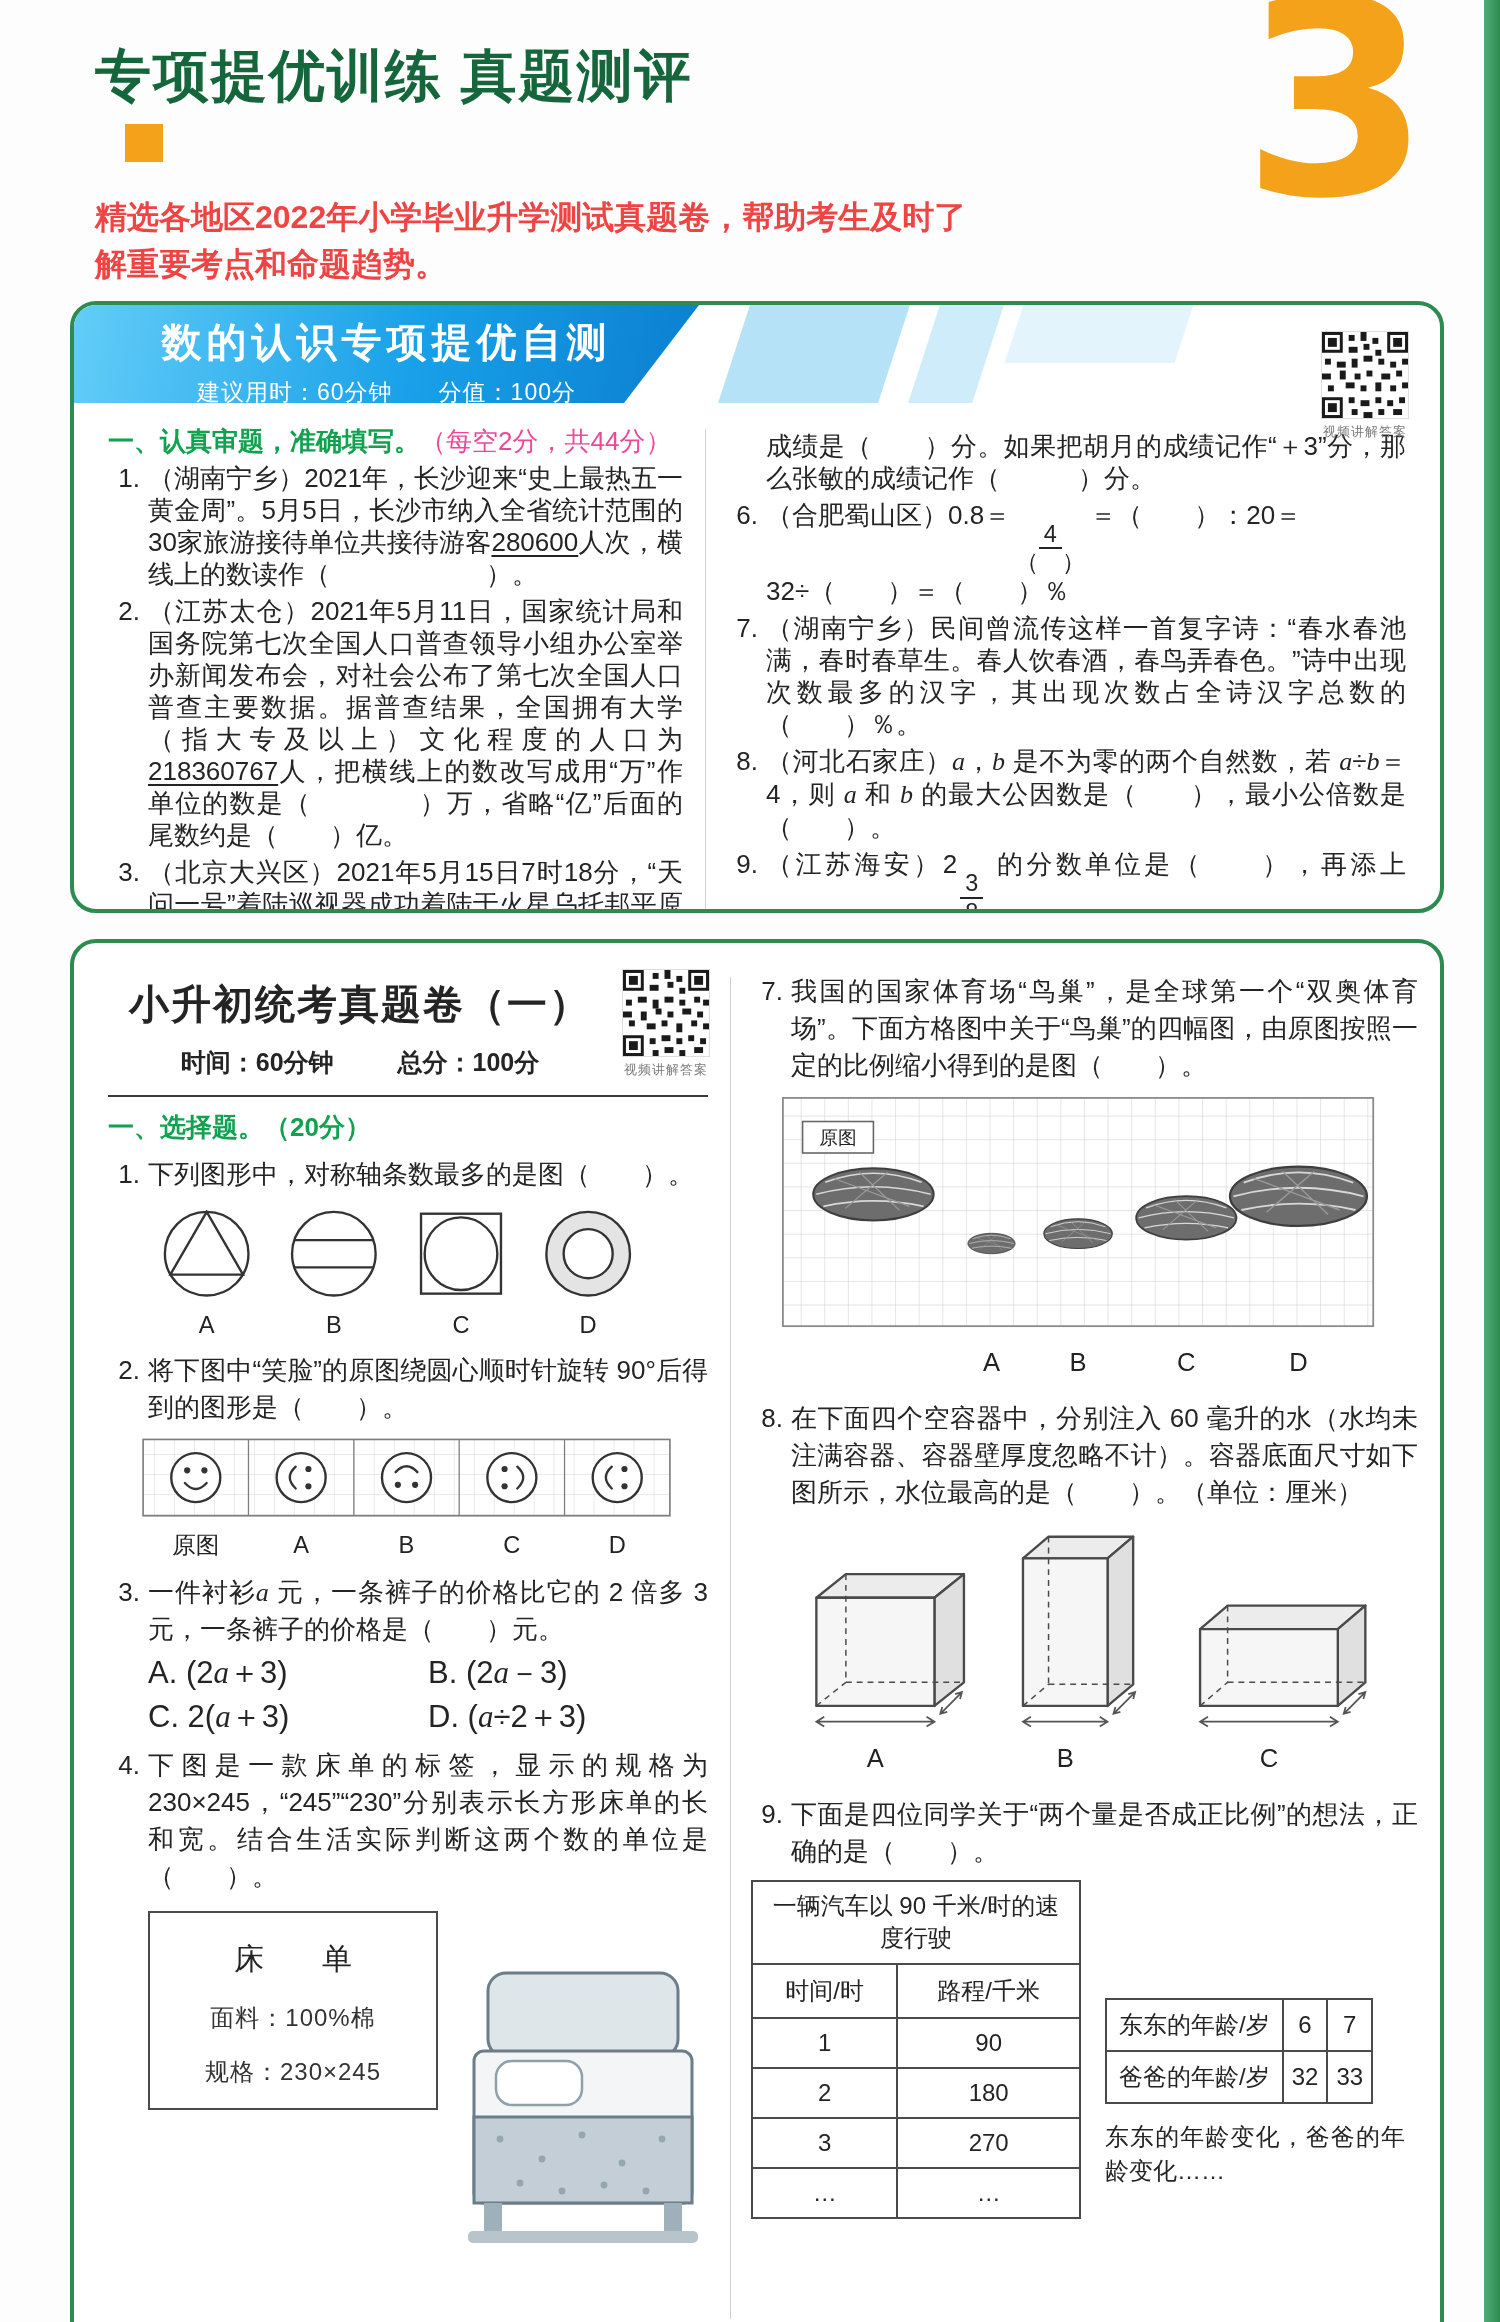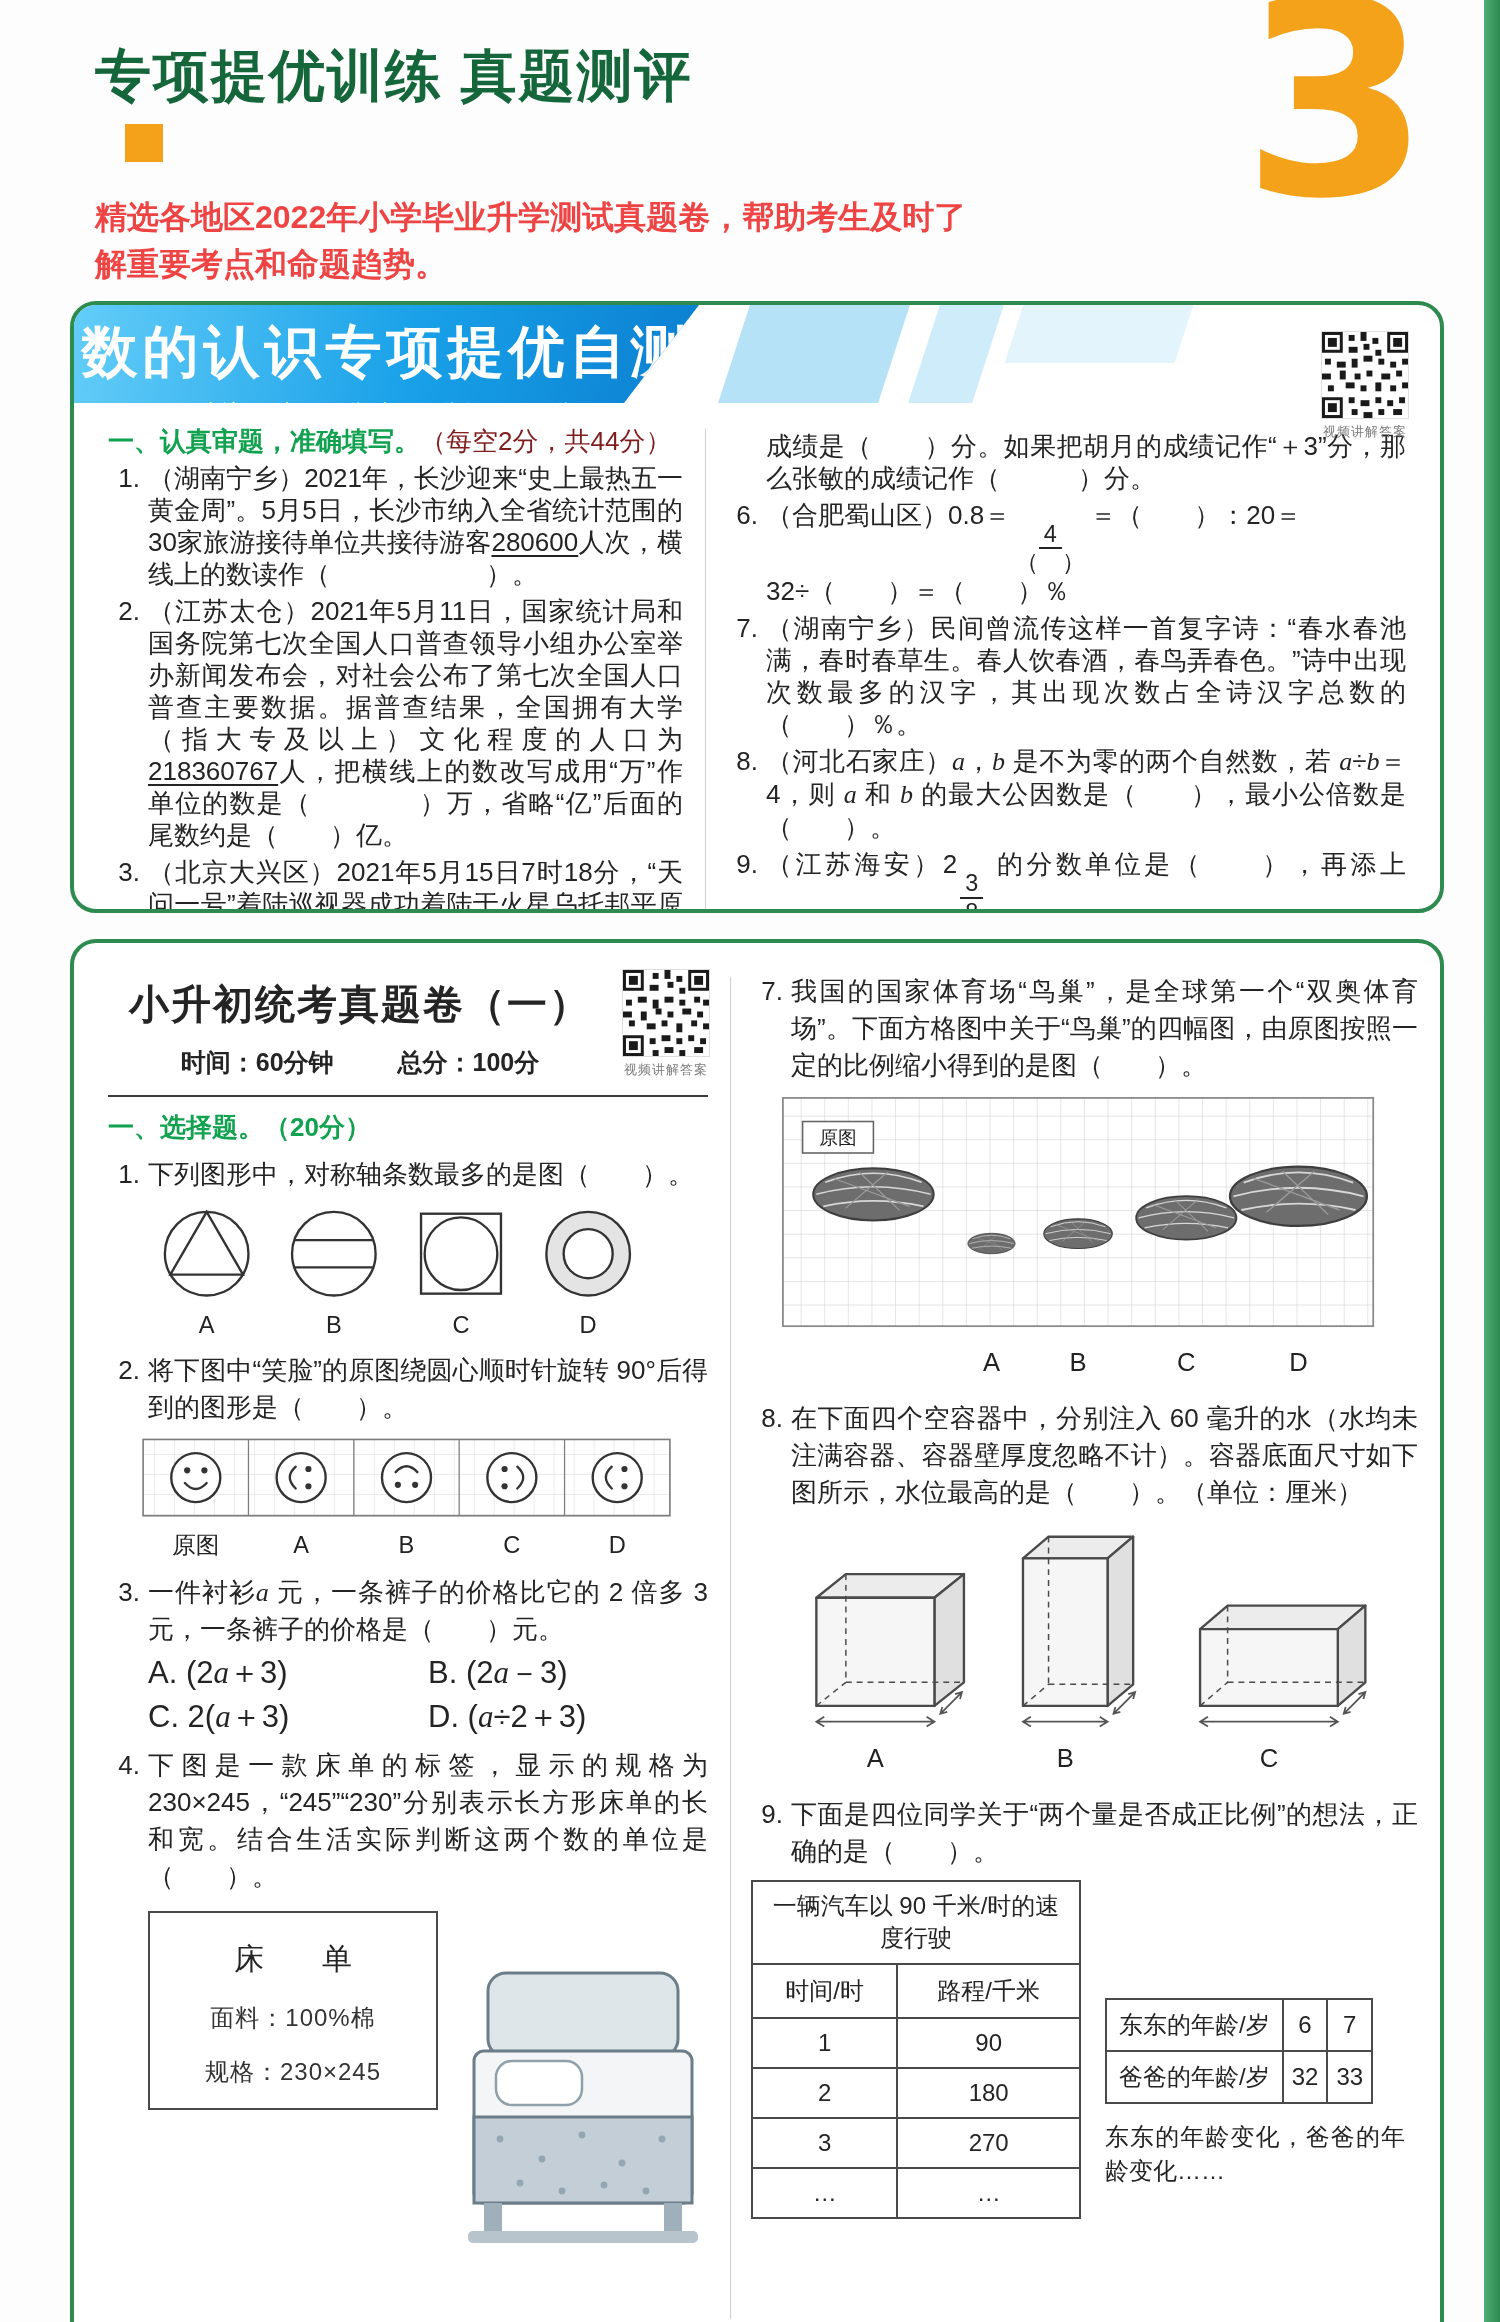--- a/index.html
+++ b/index.html
@@ -22,41 +22,41 @@
 
   
   .card { position:relative; margin:0 56px 0 70px; border:4px solid #2e8b4f; border-radius:26px; background:#ffffff; }
   #card1 { height:612px; margin-top:14px; overflow:hidden; }
   #card2 { height:1470px; margin-top:26px; overflow:hidden; }
 
   
   .banner { position:absolute; top:0; left:0; width:625px; height:98px; padding-top:10px; text-align:center; color:#fff;
             background:linear-gradient(100deg,#63cdf8 0%,#18a0e8 55%,#0b7fd0 100%);
             clip-path:polygon(0 0,100% 0,88% 100%,0 100%); }
-  .banner-title { font-size:56px; font-weight:800; letter-spacing:5px; }
+  .banner-title { font-size:40px; font-weight:800; letter-spacing:5px; }
   .banner-sub { font-size:23px; margin-top:7px; letter-spacing:1px; }
   .banner-sub .gap { display:inline-block; width:46px; }
   .deco { position:absolute; top:0; height:98px; background:#a8ddf6; transform:skewX(-18deg); }
   .deco1 { left:660px; width:160px; opacity:.85; }
   .deco2 { left:850px; width:64px; opacity:.55; }
   .deco3 { left:940px; width:170px; height:58px; opacity:.32; }
 
   .qr-block { position:absolute; top:26px; right:28px; width:94px; text-align:center; }
   .qr-svg { width:88px; height:88px; display:block; margin:0 auto; border:1px solid #ddd; }
   .qr-caption { font-size:13px; color:#7a7a7a; margin-top:4px; letter-spacing:1px; white-space:nowrap;text-align:center; }
 
   
   .card1-body { display:flex; padding:120px 26px 0 34px; }
   .c1-left { width:575px; flex:none; }
   .col-div { width:1px; background:#cfcfcf; align-self:stretch; margin:4px 20px 0 22px; }
   .c1-right { flex:1; min-width:0; padding-right:8px; }
 
   .sec-head { font-size:26px; line-height:32px; margin-bottom:4px; }
   .sec-green { color:#11a24f; font-weight:800; }
-  .sec-score { color:#7f1d1d; }
+  .sec-score { color:#ec4899; }
 
   .q { display:flex; font-size:26px; line-height:32px; margin-top:5px; }
   .q-no { flex:none; width:32px; text-align:right; margin-right:8px; }
   .q-body { flex:1; min-width:0; text-align:justify; }
   .u { text-decoration:underline; text-underline-offset:4px; }
   .i { font-style:italic; font-family:"Liberation Serif","DejaVu Serif",serif; }
   .frac { display:inline-flex; flex-direction:column; align-items:center; line-height:1.12; font-size:.9em;
           vertical-align:-18px; margin:0 3px; }
   .fn { border-bottom:2px solid #242424; padding:0 5px; }
   .fd { padding:0 2px; }

